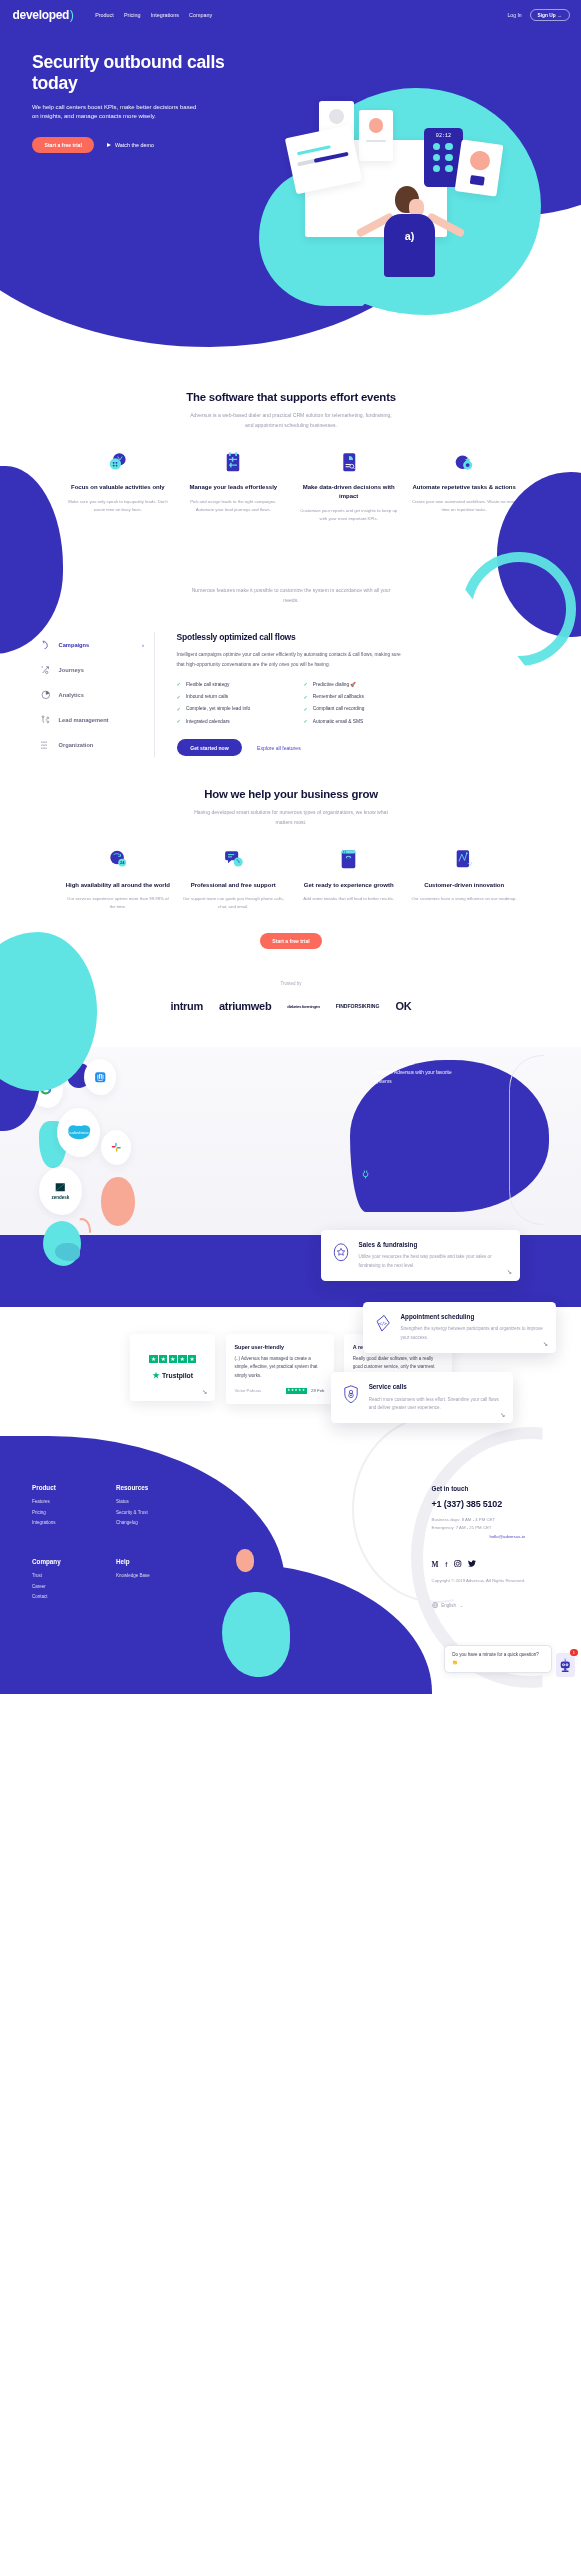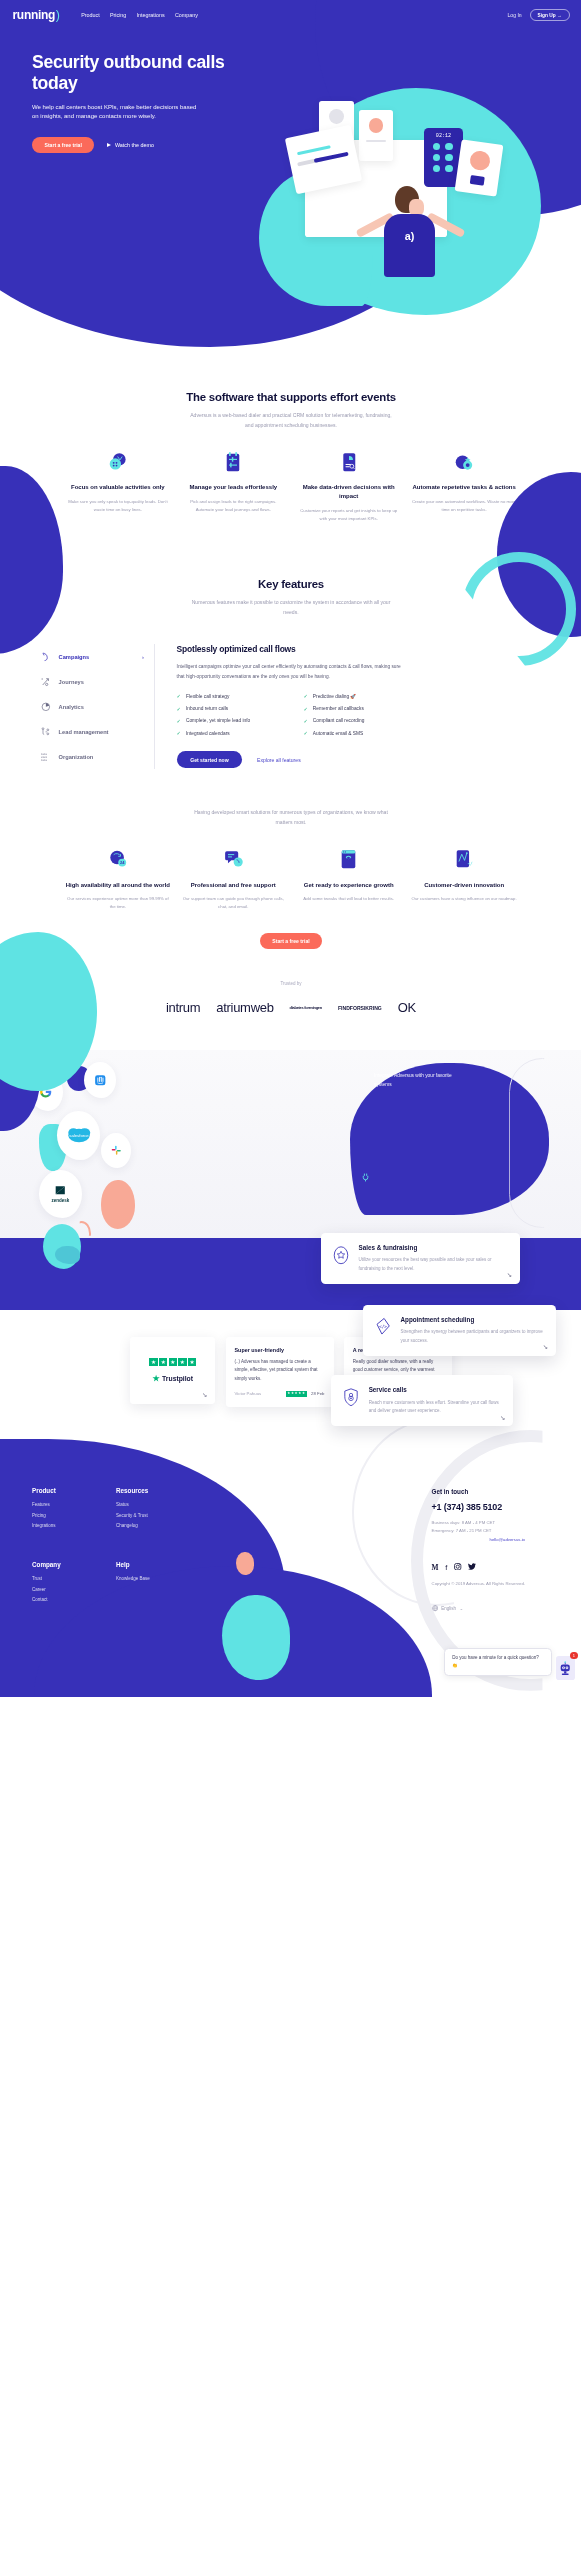--- a/index.html
+++ b/index.html
@@ -100,21 +100,21 @@
   .kf-li .ck { color:#19b07a; font-size:5.1px; }
   .kf-actions { display:flex; align-items:center; gap:14.8px; margin-top:14.8px; }
   .btn-indigo { background:#3730b8; color:#fff; border:none; border-radius:12.5px;
     padding:5.7px 13.6px; font-size:5.1px; font-weight:700; cursor:pointer; font-family:inherit; }
   .link-indigo { color:#4a44c9; font-size:5.1px; text-decoration:none; }
 
   
   .trusted { text-align:center; margin-top:12.5px; position:relative; z-index:6; }
   .trusted-lbl { font-size:4.5px; color:#a8a8bd; }
   .logos { display:flex; align-items:center; justify-content:center; gap:16px; margin-top:14.8px; }
-  .logos .l { font-size:13px; font-weight:400; color:#16163a; letter-spacing:-0.3px; }
+  .logos .l { font-size:11px; font-weight:700; color:#16163a; letter-spacing:-0.3px; }
   .logos .l.small { font-size:4px; font-weight:700; line-height:1.35; }
   .logos .l.thin { font-size:5.1px; font-weight:700; letter-spacing:0; }
   .teal-blob-a { position:absolute; left:-34px; top:-23px; width:131px;height:159px; background:#5fe3e3; border-radius:55% 45% 45% 55% / 50% 50% 50% 50%; z-index:1;}
   .indigo-blob-a { position:absolute; left:-45px; top:57px; width:85px;height:119px; background:#3730b8; border-radius:50% 40% 45% 55%; z-index:0;}
 
   
   .integ { position:relative; margin-top:23px; height:188px;
            background:linear-gradient(180deg,#fafafc,#f3f3f8); }
   .ibubble { position:absolute; right:33px; top:13.6px; width:199px;height:152px;
              background:#3730b8; border-radius:48% 48% 48% 8% / 50% 50% 46% 50%; }
@@ -210,21 +210,21 @@
 <div class="wrap">
 
 <section class="hero">
   <div class="hero-blob-main"></div>
   <div class="hero-blob-right"></div>
   <div class="hero-teal"></div>
   <div class="hero-teal2"></div>
 
   <nav class="nav">
     <div class="logo">
-      <span>running</span>
+      <span>developed</span>
           <span class="paren">)</span>
     </div>
     <div class="nav-links">
       <a href="#">Product</a>
       <a href="#">Pricing</a>
       <a href="#">Integrations</a>
       <a href="#">Company</a>
     </div>
     <div class="nav-right">
       <a class="nav-login" href="#">Log In</a>
@@ -345,21 +345,20 @@
       <div class="fg-p">Create your own automated workflows. Waste no more time on repetitive tasks.</div>
     </div>
   </div>
 </section>
 
 <section class="section kf">
   <div class="kf-blob-l"></div>
   <div class="kf-blob-r"></div>
   <div class="kf-arc"></div>
 
-  <h2 class="sec-title" style="position:relative;z-index:6;">Key features</h2>
   <p class="sec-sub" style="position:relative;z-index:6;">Numerous features make it possible to customize the system in accordance with all your needs.</p>
 
   <div class="kf-body">
     <div class="kf-nav">
       <div class="kf-nav-item active">
         <span class="kf-ico">
           <svg width="9.7" height="9.7" viewBox="0 0 17 17">
                 <path d="M4 2c3 0 7 3 7 8 0 3-2 5-4 5" stroke="#3730b8" stroke-width="1.3" fill="none" stroke-linecap="round"></path>
                 <path d="M3 3c1.6.4 2.4 1.6 2.4 3" stroke="#3730b8" stroke-width="1.3" fill="none"></path>
               </svg>
@@ -450,20 +449,21 @@
       </div>
       <div class="kf-actions">
         <button class="btn-indigo">Get started now</button>
         <a class="link-indigo" href="#">Explore all features</a>
       </div>
     </div>
   </div>
 </section>
 
 <section class="section" style="padding:31px 0 5.7px;">
+  <h2 class="sec-title">How we help your business grow</h2>
   <p class="sec-sub">Having developed smart solutions for numerous types of organizations, we know what matters most.</p>
   <div class="four-grid">
     <div class="fg-item">
       <div class="fg-icon">
         <svg width="19.3" height="19.3" viewBox="0 0 34 34">
               <circle cx="16" cy="15" r="12" fill="#3730b8"></circle>
               <path d="M10 10a8 8 0 0 1 12 2" stroke="#5fe3e3" stroke-width="1.4" fill="none"></path>
               <path d="M22 9v4h-4" stroke="#5fe3e3" stroke-width="1.4" fill="none"></path>
               <circle cx="25" cy="24" r="7" fill="#5fe3e3"></circle>
               <text x="25" y="27" font-size="7" fill="#3730b8" text-anchor="middle" font-weight="bold">24</text>
@@ -728,21 +728,21 @@
       <a href="#">Contact</a>
     </div>
     <div class="f-col">
       <h5>Help</h5>
       <a href="#">Knowledge Base</a>
     </div>
   </div>
 
   <div class="f-right">
     <h5>Get in touch</h5>
-    <div class="f-phone">+1 (374) 385 5102</div>
+    <div class="f-phone">+1 (337) 385 5102</div>
     <div class="f-hours">
       <div>Business days: 8 AM - 4 PM CET</div>
       <div>Emergency: 7 AM - 21 PM CET</div>
     </div>
     <a class="f-mail" href="#">hello@adversus.io</a>
 
     <div class="f-social">
       <span style="font-family:'Liberation Serif',serif;font-weight:700;">M</span>
       <span>f</span>
       <span>

